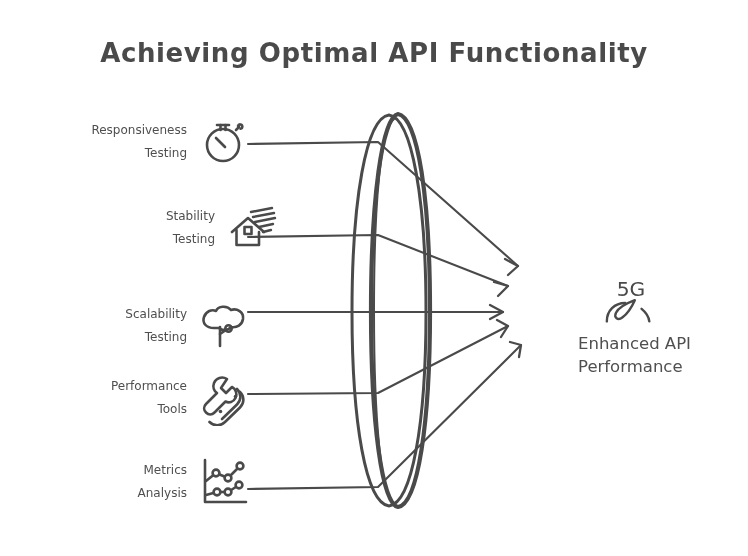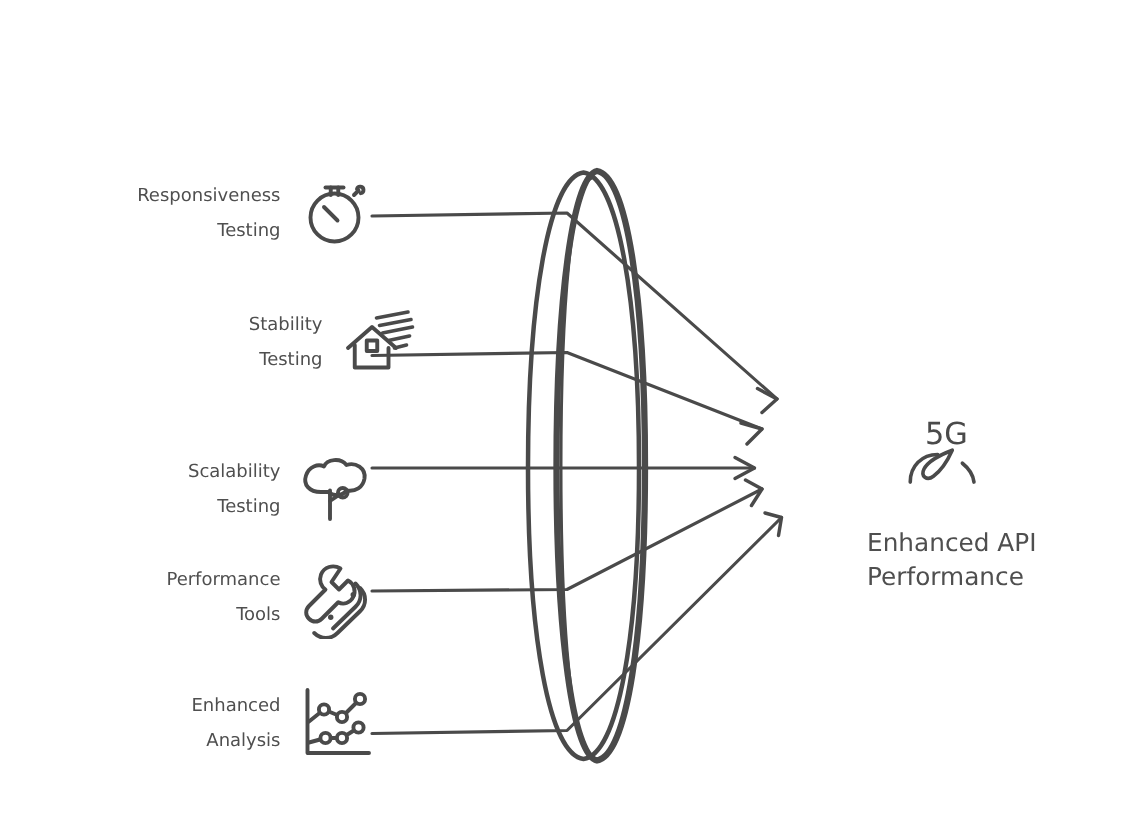--- a/index.html
+++ b/index.html
@@ -71,36 +71,36 @@
     flex: 0 0 56px;
   }
   #target-label {
     font-family: "DejaVu Sans", sans-serif;
     font-size: 16.5px;
     line-height: 23px;
     color: #4f4f4f;
     text-align: left;
     padding-left: 9px;
     white-space: pre-line;
-    margin-top: 18px;
   }
   #lens-layer, #rays-layer {
     position: absolute;
     left: 0;
     top: 0;
     width: 748px;
     height: 556px;
     pointer-events: none;
   }
 </style>
 </head>
 <body>
 
 <div id="canvas">
 
+  <div id="title">Achieving Optimal API Functionality</div>
 
   <svg id="rays-layer" viewBox="0 0 748 556" xmlns="http://www.w3.org/2000/svg">
     <g fill="none" stroke="#4a4a4a" stroke-width="2.1" stroke-linecap="round" stroke-linejoin="round">
 
       <path d="M 248 144 L 378 142 L 518 266"></path>
       <path d="M 505 259 L 518 266 L 508 275" stroke-width="2.3"></path>
 
       <path d="M 248 237 L 378 235 L 508 286"></path>
       <path d="M 494 282 L 508 286 L 498 296" stroke-width="2.3"></path>
 
@@ -214,21 +214,21 @@
         <path d="M 41 19
                  C 45.5 23.5, 45.5 30, 41 34.5
                  L 26 49"></path>
         <circle cx="39.5" cy="26.5" r="1.8" fill="#4a4a4a" stroke="none"></circle>
         <circle cx="24.5" cy="41.5" r="1.8" fill="#4a4a4a" stroke="none"></circle>
       </g>
     </svg>
   </div>
 
   <div class="row" style="top:450px;">
-    <div class="row-label">Enhanced
+    <div class="row-label">Metrics
 Analysis</div>
     <svg class="row-icon" viewBox="0 0 56 56" xmlns="http://www.w3.org/2000/svg">
       <g fill="none" stroke="#4a4a4a" stroke-width="2.6" stroke-linecap="round" stroke-linejoin="round">
         <path d="M 9 6 L 9 48 L 50 48"></path>
 
         <path d="M 10 27 L 20 19 L 32 24 L 44 12"></path>
         <circle cx="20" cy="19" r="3.4" fill="#ffffff"></circle>
         <circle cx="32" cy="24" r="3.4" fill="#ffffff"></circle>
         <circle cx="44" cy="12" r="3.4" fill="#ffffff"></circle>
 

